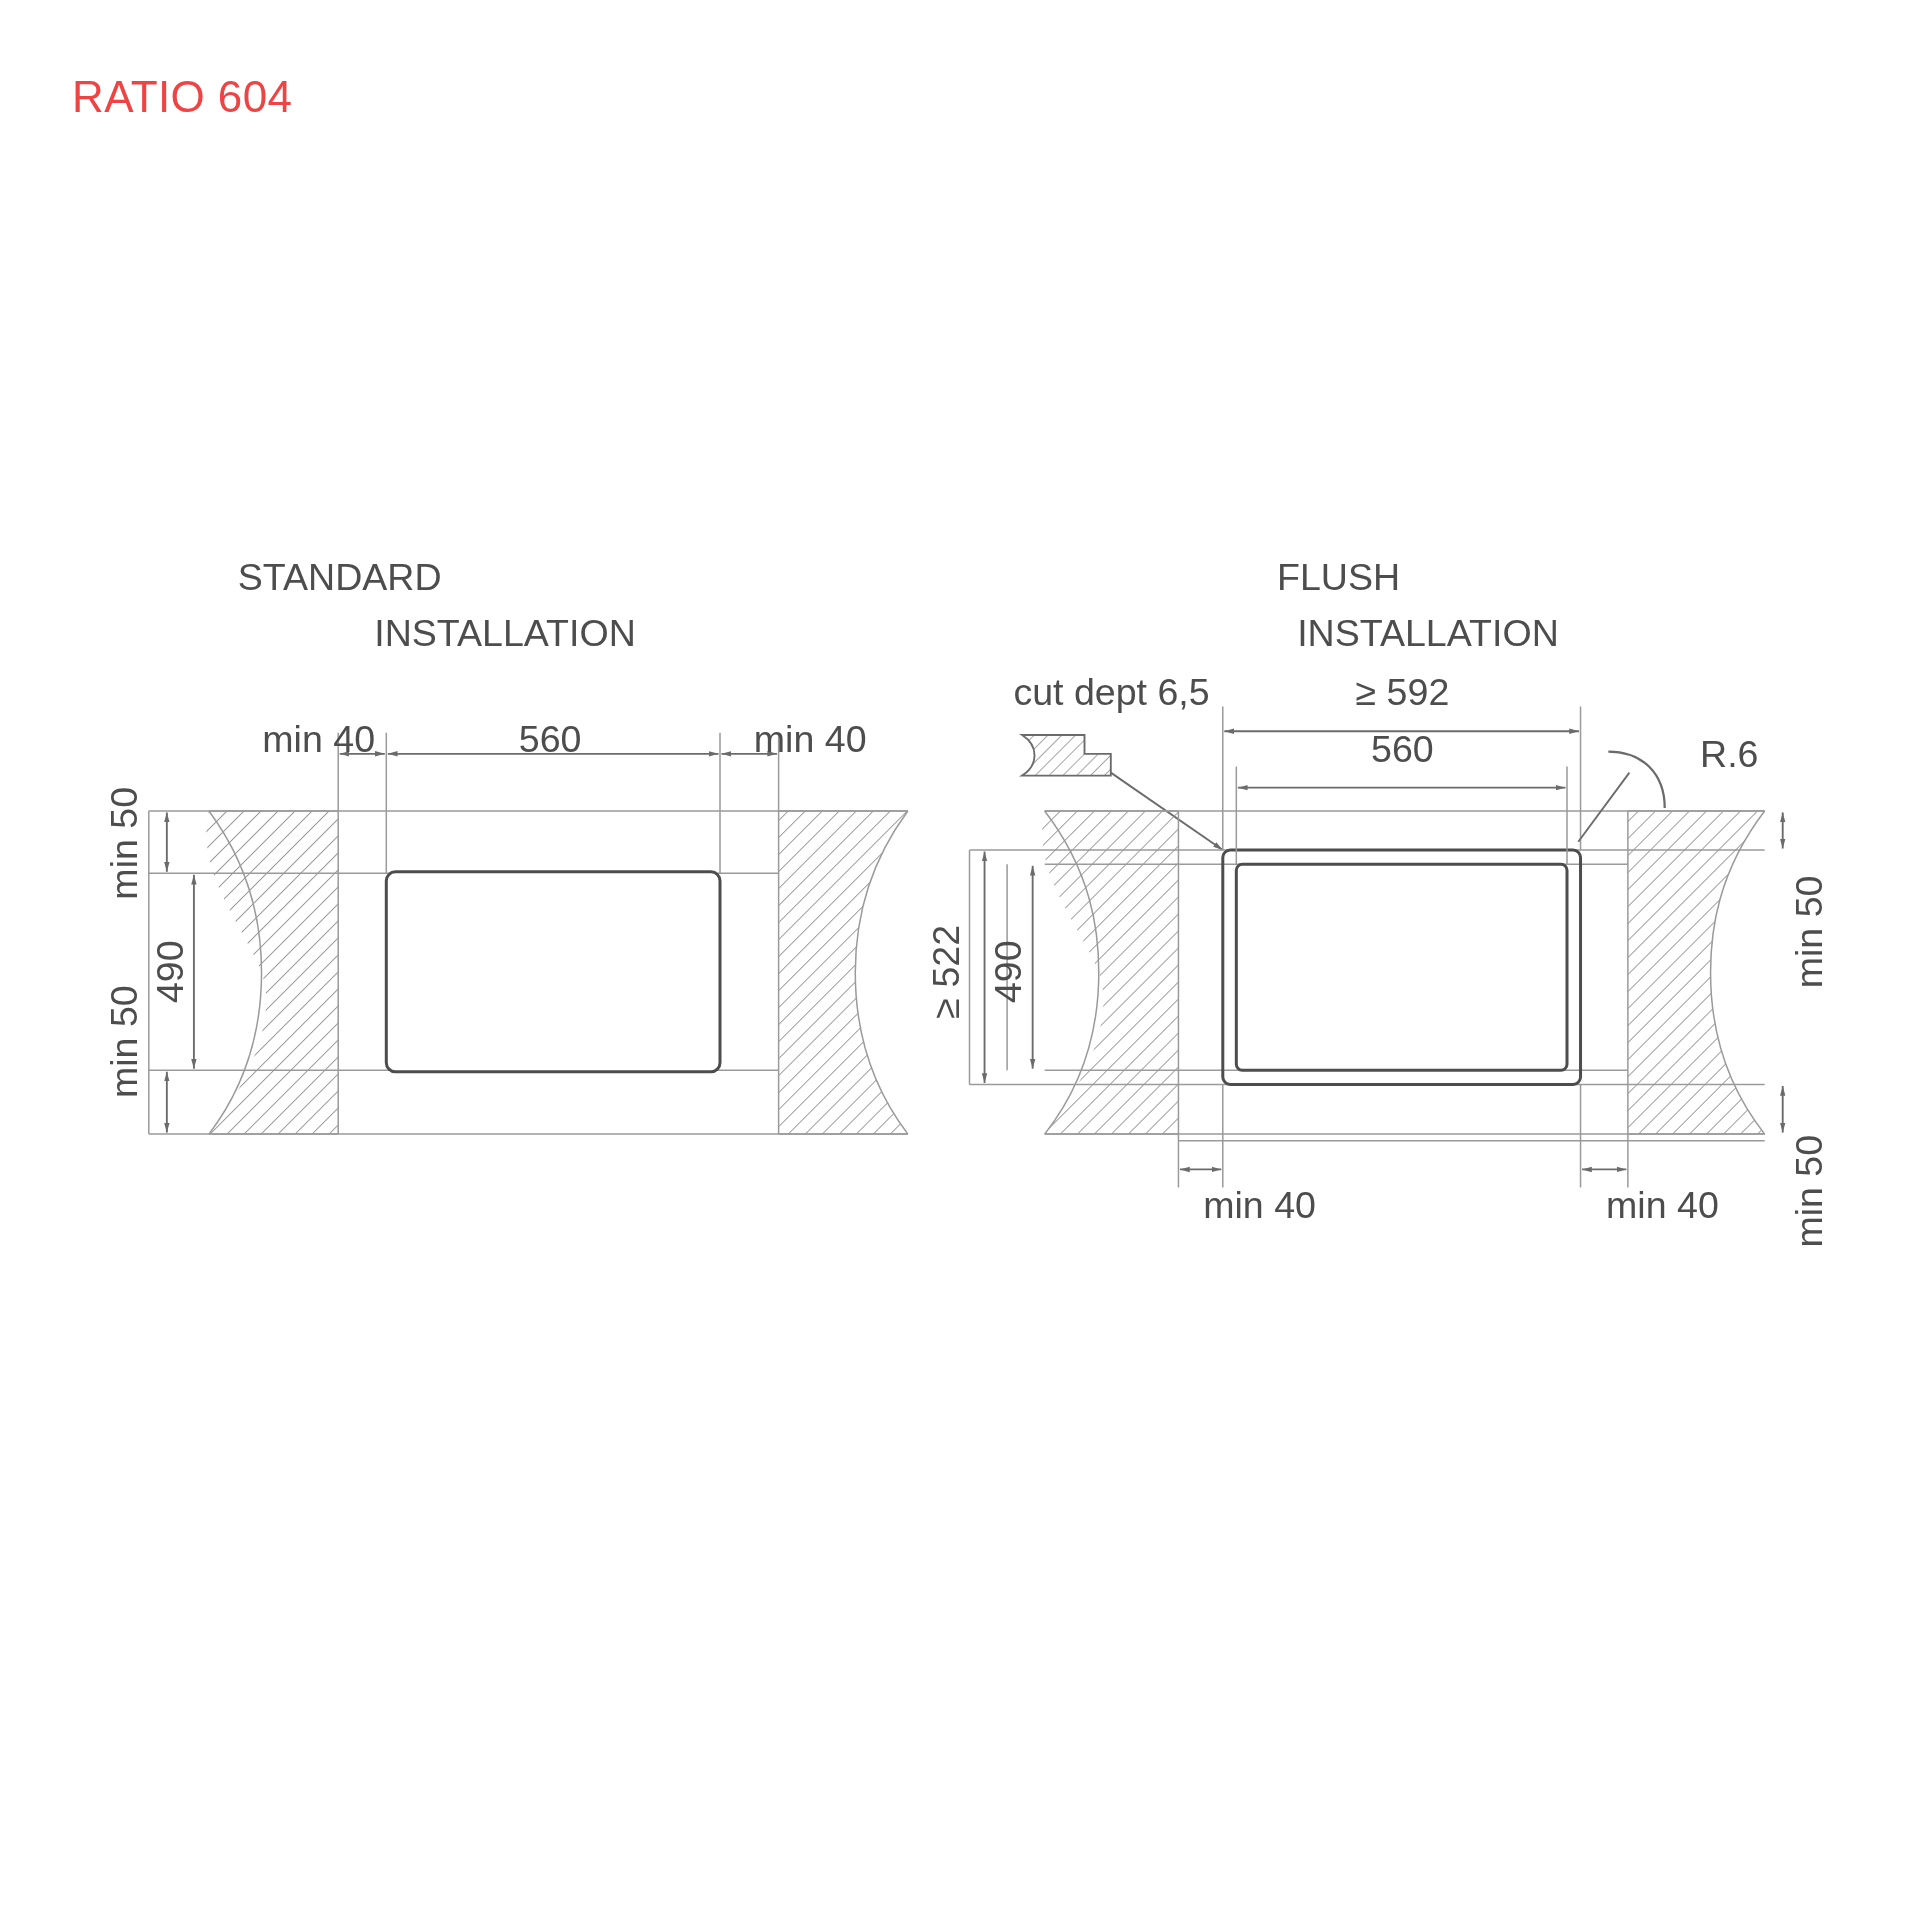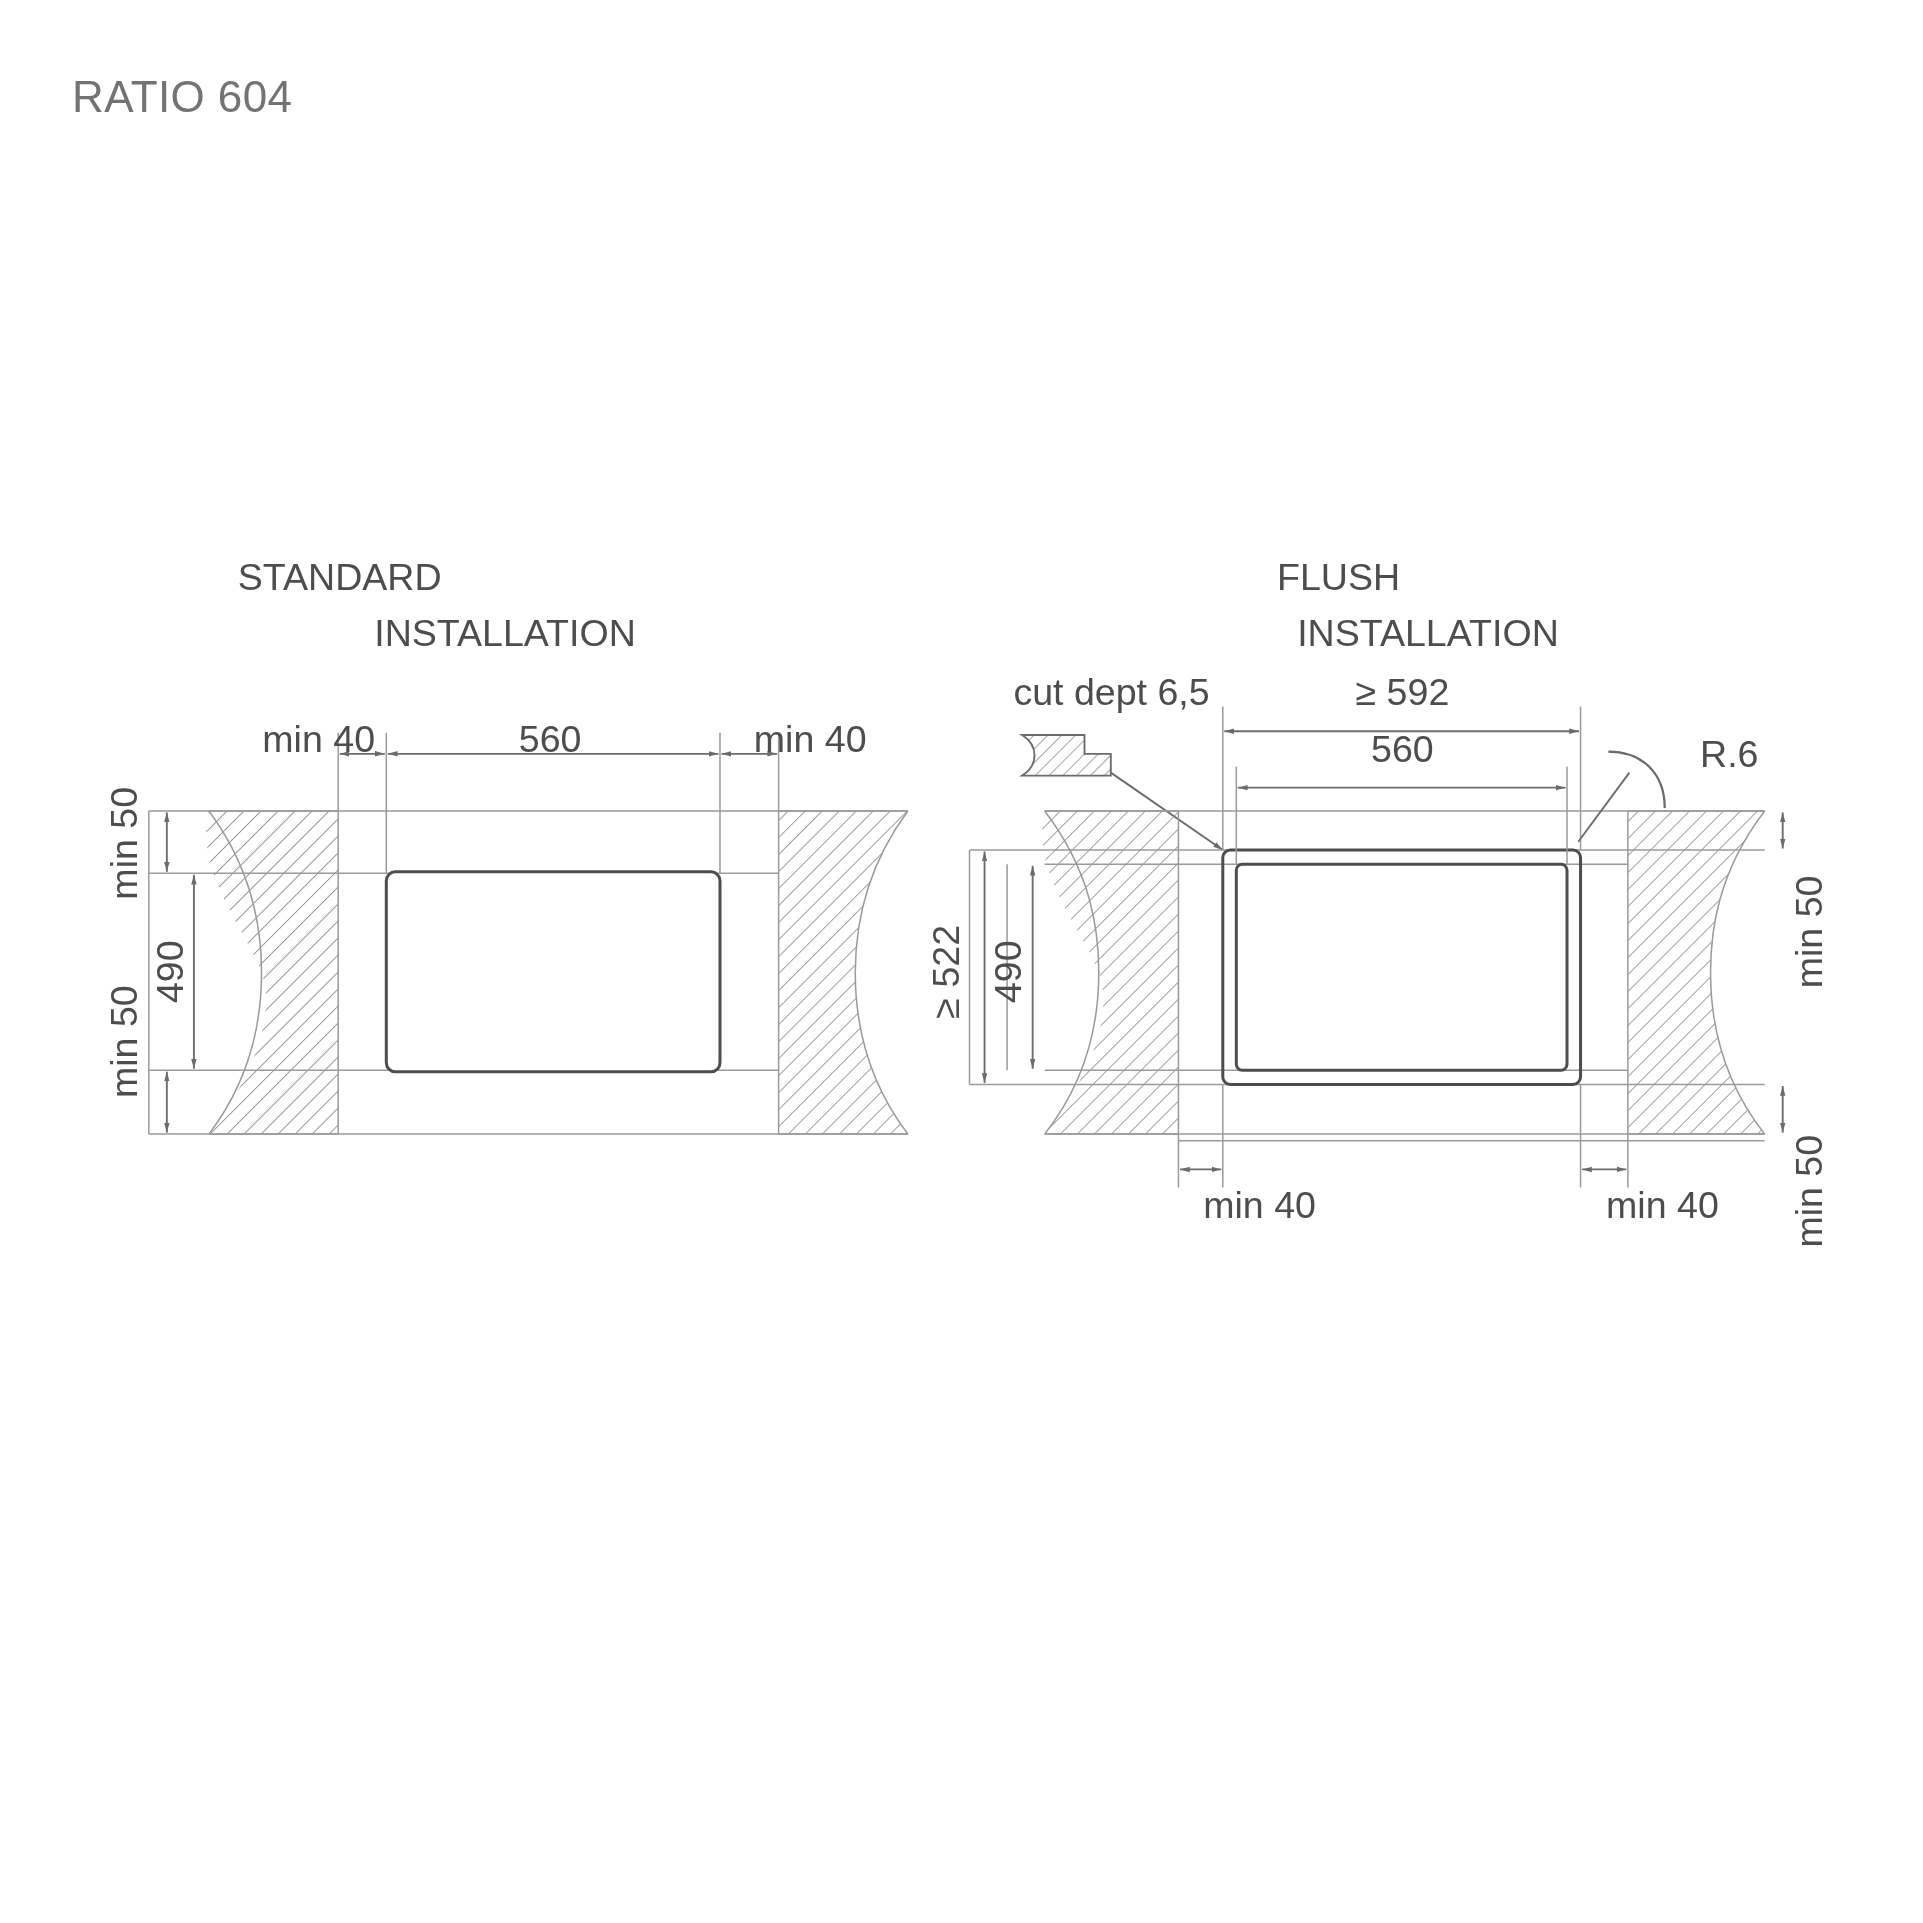--- a/index.html
+++ b/index.html
@@ -18,21 +18,21 @@
     position: absolute;
     inset: 0;
     width: 1924px;
     height: 1924px;
   }
   .page-title {
     position: absolute;
     left: 72px;
     top: 72px;
     font-size: 44px;
-    color: #737373;
+    color: #ef4444;
     letter-spacing: 0.4px;
     white-space: nowrap;
   }
   svg.drawing {
     position: absolute;
     left: 0;
     top: 0;
     width: 1924px;
     height: 1924px;
   }

